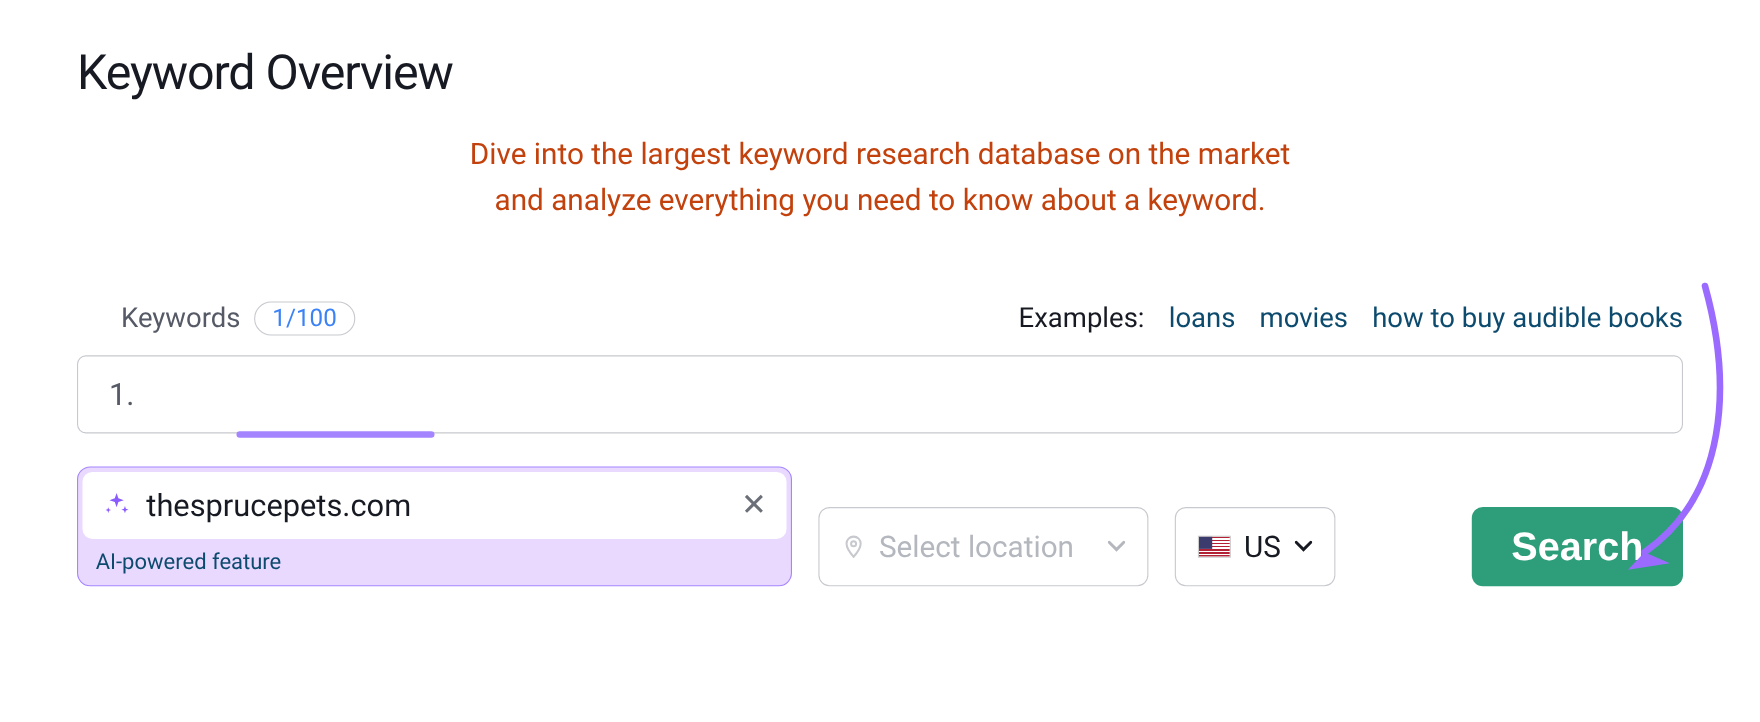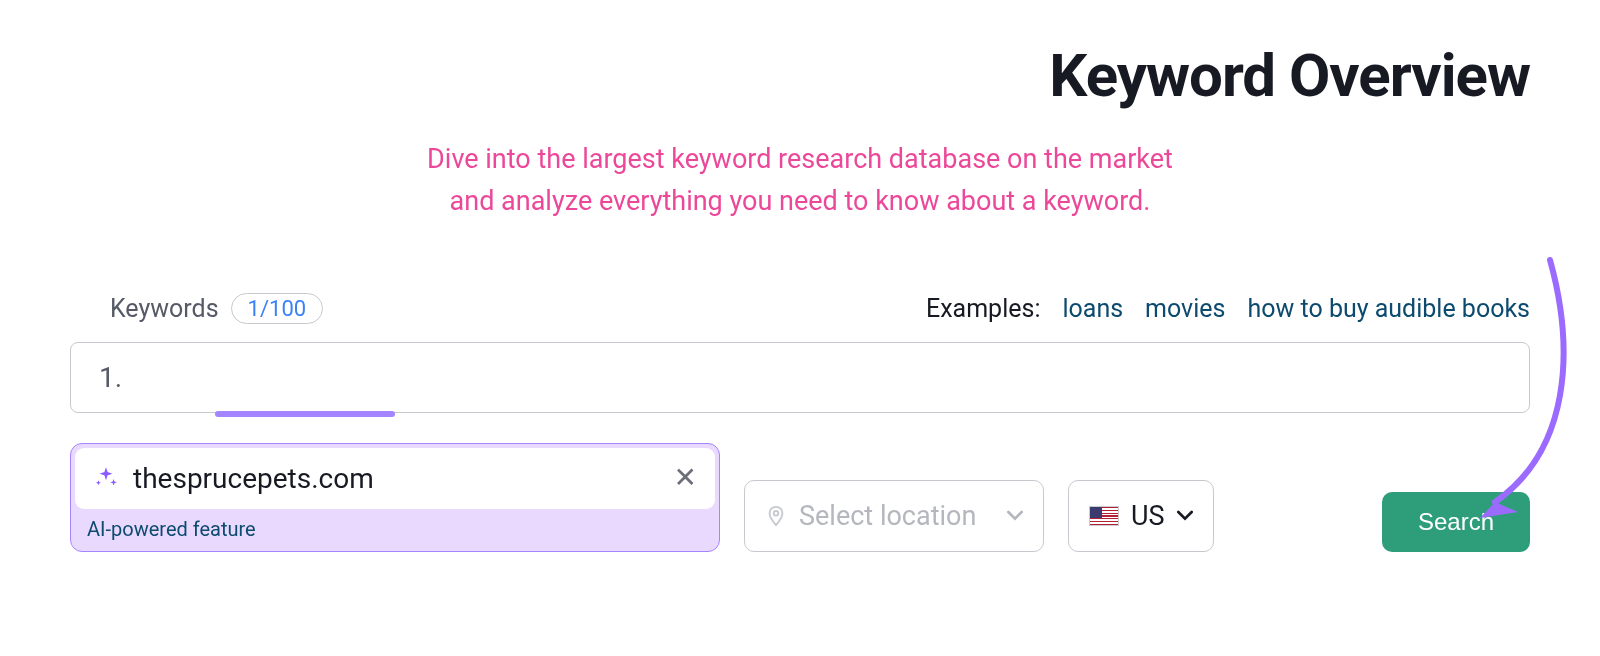--- a/index.html
+++ b/index.html
@@ -9,32 +9,32 @@
       color: #1a1a1a;
       width: 1600px;
       height: 656px;
       position: relative;
       overflow: hidden;
     }
     .container {
       padding: 40px 70px 0 70px;
     }
     .title {
-      text-align: right;
-      font-size: 60px;
-      font-weight: 700;
+      text-align: left;
+      font-size: 44px;
+      font-weight: 400;
       color: #171a22;
       margin-bottom: 28px;
       letter-spacing: -1px;
     }
     .subtitle {
       text-align: center;
       font-size: 27px;
       font-weight: 400;
-      color: #ec4899;
+      color: #c2410c;
       line-height: 1.55;
       margin-bottom: 70px;
     }
 
     .meta-row {
       display: flex;
       align-items: center;
       justify-content: space-between;
       margin-bottom: 18px;
       font-size: 25px;
@@ -191,24 +191,24 @@
       width: 26px;
       height: 26px;
       flex-shrink: 0;
     }
 
     .search-btn {
       background: #2e9e7a;
       color: #fff;
       border: none;
       border-radius: 10px;
-      height: 60px;
+      height: 72px;
       padding: 0 36px;
-      font-size: 24px;
-      font-weight: 400;
+      font-size: 36px;
+      font-weight: 700;
       cursor: pointer;
       margin-left: auto;
     }
 
     
     .arrow-svg {
       position: absolute;
       top: 250px;
       right: 20px;
       width: 140px;

